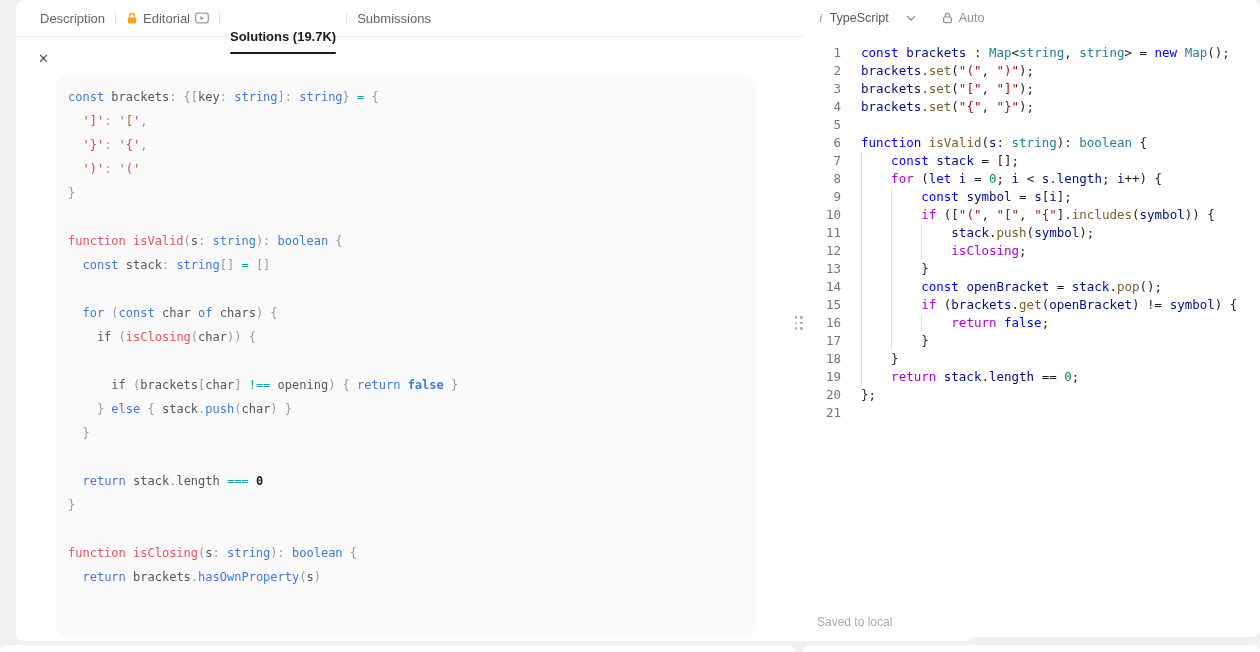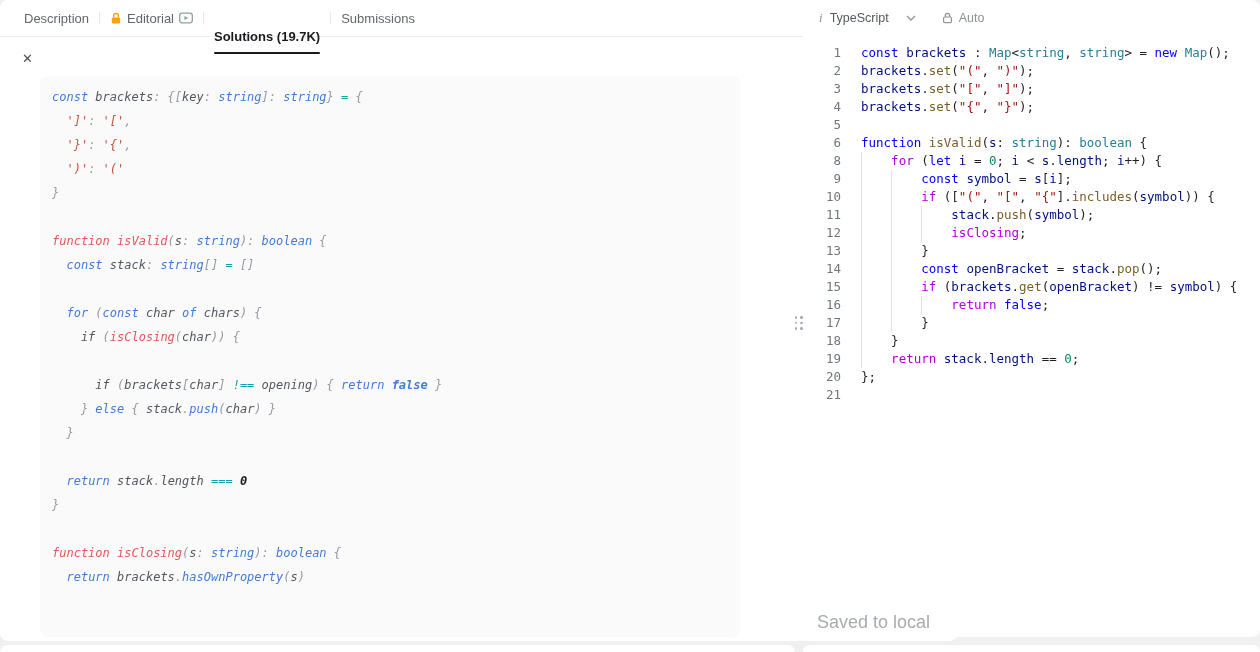--- a/index.html
+++ b/index.html
@@ -4,21 +4,21 @@
 <style>
   * { margin:0; padding:0; box-sizing:border-box; }
   html,body { width:1260px; height:652px; }
   body {
     position:relative;
     background:#f0f0f0;
     font-family:"Liberation Sans", sans-serif;
     overflow:hidden;
   }
   .card { position:absolute; background:#fff; border-radius:8px; overflow:hidden; }
-  .left-card  { left:0;   top:0; width:958px; height:641px; }
+  .left-card  { left:16px;   top:0; width:958px; height:641px; }
   .right-card { left:803px; top:0; width:457px; height:637px; }
   .bottom-strip-left  { left:0;   top:645px; width:795px; height:7px; border-radius:8px 8px 0 0; }
   .bottom-strip-right { left:803px; top:645px; width:457px; height:7px; border-radius:8px 8px 0 0; }
 
   
   .tabbar {
     height:37px; display:flex; align-items:center;
     padding:0 14px; border-bottom:1px solid #ececec;
   }
   .tab {
@@ -39,21 +39,21 @@
     height:30px; display:flex; align-items:center; justify-content:space-between;
     padding:0 22px 0 22px; margin-top:6px;
   }
   .close-x { font-size:13px; color:#4c4f53; cursor:pointer; }
   .more-dots { font-size:17px; color:#595d61; cursor:pointer; letter-spacing:1px; }
 
   .code-block {
     position:absolute; left:40px; top:76px; width:700px; bottom:4px;
     background:#fafafa; border-radius:8px; padding:9px 12px;
     overflow:hidden;
-    font-family:"DejaVu Sans Mono", monospace; font-size:12px;font-style:italic;
+    font-family:"DejaVu Sans Mono", monospace; font-size:12px;
   }
   .sol-code .code-line { white-space:pre; height:24px; line-height:24px; }
 
   
   .v-scrollbar { position:absolute; top:62px; bottom:8px; right:3px; width:12px; }
   .v-scrollbar .arr {
     position:absolute; left:0; width:12px; text-align:center;
     font-size:8px; color:#6b7280; cursor:pointer; line-height:10px;
   }
   .v-scrollbar .arr.up { top:2px; }
@@ -85,21 +85,21 @@
     font-family:"DejaVu Sans Mono", monospace; font-size:12.5px;
     cursor:text;
   }
   .editor-body .code-line { white-space:pre; height:18px; line-height:18px; }
   .ln { display:inline-block; width:38px; text-align:right; margin-right:20px; color:#6e7681; }
   .ind { display:inline-block; box-shadow:inset 1px 0 0 #e2e2e2; }
 
   .editor-footer {
     position:absolute; left:0; right:0; bottom:0; height:30px;
     display:flex; align-items:center; padding:0 14px;
-    font-size:18px; color:#a8abb0;
+    font-size:12px; color:#a8abb0;
   }
 
   
   .tk-k  { color:#3f7bd9; }
   .tk-f  { color:#e4555a; }
   .tk-s  { color:#c7523f; }
   .tk-o  { color:#12a0a8; }
   .tk-p  { color:#949aa3; }
   .tk-t  { color:#52575f; }
   .tk-n  { color:#16181c; font-weight:700; }
@@ -234,20 +234,21 @@
     </div>
   </div>
 
   <div class="editor-body">
       <div class="code-line"><span class="ln">1</span><span class="tk-kb">const</span><span class="tk-v"> brackets </span><span class="tk-pl">: </span><span class="tk-ty">Map</span><span class="tk-pl">&lt;</span><span class="tk-ty">string</span><span class="tk-pl">, </span><span class="tk-ty">string</span><span class="tk-pl">&gt; = </span><span class="tk-kb">new</span><span class="tk-pl"> </span><span class="tk-ty">Map</span><span class="tk-pl">();</span></div>
       <div class="code-line"><span class="ln">2</span><span class="tk-v">brackets</span><span class="tk-pl">.</span><span class="tk-m">set</span><span class="tk-pl">(</span><span class="tk-st">"("</span><span class="tk-pl">, </span><span class="tk-st">")"</span><span class="tk-pl">);</span></div>
       <div class="code-line"><span class="ln">3</span><span class="tk-v">brackets</span><span class="tk-pl">.</span><span class="tk-m">set</span><span class="tk-pl">(</span><span class="tk-st">"["</span><span class="tk-pl">, </span><span class="tk-st">"]"</span><span class="tk-pl">);</span></div>
       <div class="code-line"><span class="ln">4</span><span class="tk-v">brackets</span><span class="tk-pl">.</span><span class="tk-m">set</span><span class="tk-pl">(</span><span class="tk-st">"{"</span><span class="tk-pl">, </span><span class="tk-st">"}"</span><span class="tk-pl">);</span></div>
       <div class="code-line"><span class="ln">5</span></div>
       <div class="code-line"><span class="ln">6</span><span class="tk-kb">function</span><span class="tk-pl"> </span><span class="tk-m">isValid</span><span class="tk-pl">(</span><span class="tk-v">s</span><span class="tk-pl">: </span><span class="tk-ty">string</span><span class="tk-pl">): </span><span class="tk-ty">boolean</span><span class="tk-pl"> {</span></div>
+      <div class="code-line"><span class="ln">7</span><span class="ind">    </span><span class="tk-kb">const</span><span class="tk-v"> stack </span><span class="tk-pl">= [];</span></div>
       <div class="code-line"><span class="ln">8</span><span class="ind">    </span><span class="tk-kc">for</span><span class="tk-pl"> (</span><span class="tk-kb">let</span><span class="tk-v"> i </span><span class="tk-pl">= </span><span class="tk-nu">0</span><span class="tk-pl">; </span><span class="tk-v">i </span><span class="tk-pl">&lt; </span><span class="tk-v">s</span><span class="tk-pl">.</span><span class="tk-v">length</span><span class="tk-pl">; </span><span class="tk-v">i</span><span class="tk-pl">++) {</span></div>
       <div class="code-line"><span class="ln">9</span><span class="ind">    </span><span class="ind">    </span><span class="tk-kb">const</span><span class="tk-v"> symbol </span><span class="tk-pl">= </span><span class="tk-v">s</span><span class="tk-pl">[</span><span class="tk-v">i</span><span class="tk-pl">];</span></div>
       <div class="code-line"><span class="ln">10</span><span class="ind">    </span><span class="ind">    </span><span class="tk-kc">if</span><span class="tk-pl"> ([</span><span class="tk-st">"("</span><span class="tk-pl">, </span><span class="tk-st">"["</span><span class="tk-pl">, </span><span class="tk-st">"{"</span><span class="tk-pl">].</span><span class="tk-m">includes</span><span class="tk-pl">(</span><span class="tk-v">symbol</span><span class="tk-pl">)) {</span></div>
       <div class="code-line"><span class="ln">11</span><span class="ind">    </span><span class="ind">    </span><span class="ind">    </span><span class="tk-v">stack</span><span class="tk-pl">.</span><span class="tk-m">push</span><span class="tk-pl">(</span><span class="tk-v">symbol</span><span class="tk-pl">);</span></div>
       <div class="code-line"><span class="ln">12</span><span class="ind">    </span><span class="ind">    </span><span class="ind">    </span><span class="tk-kc">isClosing</span><span class="tk-pl">;</span></div>
       <div class="code-line"><span class="ln">13</span><span class="ind">    </span><span class="ind">    </span><span class="tk-pl">}</span></div>
       <div class="code-line"><span class="ln">14</span><span class="ind">    </span><span class="ind">    </span><span class="tk-kb">const</span><span class="tk-v"> openBracket </span><span class="tk-pl">= </span><span class="tk-v">stack</span><span class="tk-pl">.</span><span class="tk-m">pop</span><span class="tk-pl">();</span></div>
       <div class="code-line"><span class="ln">15</span><span class="ind">    </span><span class="ind">    </span><span class="tk-kc">if</span><span class="tk-pl"> (</span><span class="tk-v">brackets</span><span class="tk-pl">.</span><span class="tk-m">get</span><span class="tk-pl">(</span><span class="tk-v">openBracket</span><span class="tk-pl">) != </span><span class="tk-v">symbol</span><span class="tk-pl">) {</span></div>
       <div class="code-line"><span class="ln">16</span><span class="ind">    </span><span class="ind">    </span><span class="ind">    </span><span class="tk-kc">return</span><span class="tk-pl"> </span><span class="tk-kb">false</span><span class="tk-pl">;</span></div>
       <div class="code-line"><span class="ln">17</span><span class="ind">    </span><span class="ind">    </span><span class="tk-pl">}</span></div>

